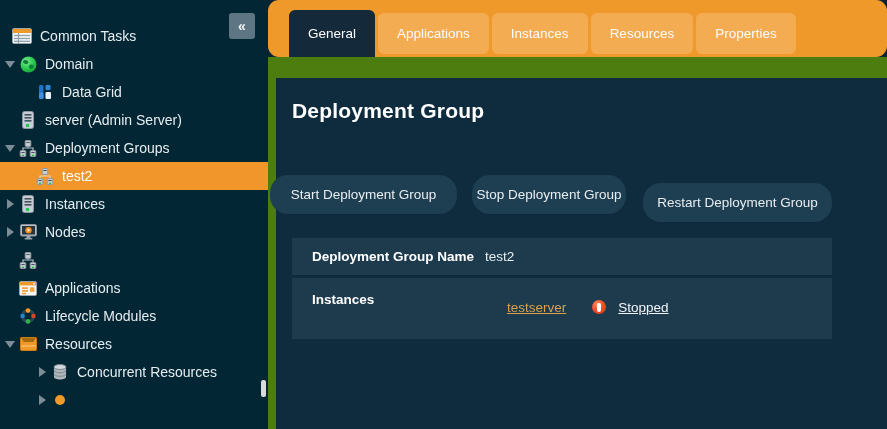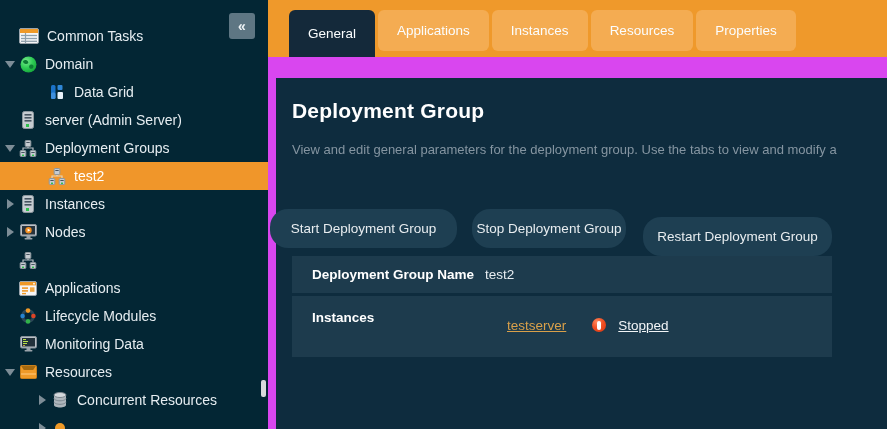--- a/index.html
+++ b/index.html
@@ -10,57 +10,57 @@
   
   .sidebar { position:absolute; left:0; top:0; width:268px; height:429px;
              background:#032634; overflow:hidden; }
   .collapse-btn { position:absolute; top:13px; right:13px; width:26px; height:26px;
                   background:#5e7683; border-radius:3px; color:#eef3f5; font-size:14px;
                   font-weight:bold; display:flex; align-items:center; justify-content:center;
                   cursor:pointer; }
   .tree { position:absolute; top:22px; left:0; right:0; }
   .trow { height:28px; display:flex; align-items:center; padding-left:4px;
           color:#E6EDF1; font-size:14px; white-space:nowrap; cursor:pointer; }
-  .trow.ct { padding-left:18px; }
-  .trow.lv1 { padding-left:48px; }
+  .trow.ct { padding-left:11px; }
+  .trow.lv1 { padding-left:36px; }
   .trow.lv1a { padding-left:36px; }
   .trow.selected { background:#F0962A; color:#ffffff; }
   .arrow-slot { width:12px; margin-right:3px; display:flex; justify-content:center; flex:none; }
   .arr-down { width:0; height:0; border-left:5px solid transparent; border-right:5px solid transparent; border-top:7px solid #7d8d97; }
   .arr-right { width:0; height:0; border-top:5px solid transparent; border-bottom:5px solid transparent; border-left:7px solid #7d8d97; }
   .ico { width:18px; height:18px; margin-right:8px; flex:none; display:flex; align-items:center; justify-content:center; }
   .ico.big { width:21px; }
   .scroll-thumb { position:absolute; right:2px; top:380px; width:5px; height:17px;
                   background:#d8dadc; border-radius:2px; cursor:grab; }
 
   
   .main { position:absolute; left:268px; top:0; width:619px; height:429px; }
-  .tabbar { height:57px; background:#EF992B; display:flex; align-items:flex-start;
-            padding:10px 0 0 21px; gap:3px; }
+  .tabbar { height:57px; background:#EF992B; display:flex; align-items:center;
+            padding:10px 0 0 21px; gap:3px;border-radius:11px; }
   .tab { height:41px; padding:0 19px; display:flex; align-items:center; justify-content:center;
          background:#F4AC52; color:#FBFDFE; font-size:13.5px; border-radius:6px; cursor:pointer; }
   .tab.active { height:47px; background:#14293A; border-radius:6px 6px 0 0; }
 
-  .content { position:relative; height:372px; background:#d946ef; }
+  .content { position:relative; height:372px; background:#4d7c0f; }
   .panel { position:absolute; left:8px; top:21px; right:0; bottom:0; background:#0E2C3E;
            padding-top:20px; }
   .page-title { margin-left:16px; color:#ffffff; font-size:21px; font-weight:bold;
                 line-height:26px; letter-spacing:.2px; }
   .page-desc { margin-left:16px; margin-top:18px; color:#8595A1; font-size:13px;
                line-height:16px; white-space:nowrap; overflow:hidden; }
 
   .btn-row { margin-left:-6px; margin-top:51px; display:flex; }
   .action-btn { height:39px; background:#1E3F52; border:none; border-radius:18px;
                 color:#E8EDF0; font-size:13.5px; font-family:"Liberation Sans",sans-serif;
                 cursor:pointer; }
   .action-btn.b1 { width:187px; margin-right:15px; }
   .action-btn.b2 { width:154px; margin-right:17px; }
   .action-btn.b3 { width:189px;margin-top:8px; }
 
-  .detail-table { margin-left:16px; margin-top:0; width:540px; }
+  .detail-table { margin-left:16px; margin-top:16px; width:540px; }
   .drow { background:#1D3B4D; display:flex; }
   .drow + .drow { margin-top:3px; }
   .drow.r1 { height:37px; align-items:center; }
   .drow.r2 { height:61px; align-items:flex-start; }
   .dlabel { width:193px; padding-left:20px; color:#ffffff; font-weight:bold; font-size:13.5px; flex:none; }
   .drow.r2 .dlabel { padding-top:14px; }
   .dvalue { color:#E7EDF1; font-size:13.5px; }
   .inst-line { display:flex; margin-top:22px; }
   .inst-link { color:#D9A04A; font-size:13.5px; text-decoration:underline; cursor:pointer; margin-left:22px; }
   .status-dot { width:14px; height:14px; border-radius:50%; margin-left:26px; position:relative;
@@ -254,38 +254,20 @@
               <circle cx="8" cy="8" r="5.5" fill="none" stroke="#2b4656" stroke-width="3"></circle>
               <circle cx="8" cy="2.6" r="2.3" fill="#f09a28"></circle>
               <circle cx="13.4" cy="8" r="2.3" fill="#dd4426"></circle>
               <circle cx="8" cy="13.4" r="2.3" fill="#31b34a"></circle>
               <circle cx="2.6" cy="8" r="2.3" fill="#2583cf"></circle>
             </svg>
         </span>
         <span>Lifecycle Modules</span>
       </div>
 
-      <div class="trow">
-        <span class="arrow-slot"></span>
-        <span class="ico">
-          <svg width="17" height="16" viewBox="0 0 17 16">
-              <rect x="0.5" y="0.5" width="16" height="11.5" rx="1.5" fill="#b9c1c7" stroke="#87919a"></rect>
-              <rect x="2" y="2" width="13" height="8.5" fill="#22313b"></rect>
-              <g fill="#b9e24a">
-                <rect x="3" y="3" width="3" height="1"></rect>
-                <rect x="3" y="5" width="5" height="1"></rect>
-                <rect x="3" y="7" width="4" height="1"></rect>
-              </g>
-              <rect x="3" y="9" width="2" height="0.8" fill="#f0c040"></rect>
-              <rect x="6.5" y="12" width="4" height="2" fill="#9aa3ab"></rect>
-              <rect x="4.5" y="14" width="8" height="1.5" rx="0.7" fill="#9aa3ab"></rect>
-            </svg>
-        </span>
-        <span>Monitoring Data</span>
-      </div>
 
       <div class="trow">
         <span class="arrow-slot">
             <span class="arr-down"></span>
           </span>
         <span class="ico">
           <svg width="17" height="14" viewBox="0 0 17 14">
               <rect x="0.5" y="0.5" width="16" height="13" rx="1" fill="#ef9a28" stroke="#c87f1a"></rect>
               <path d="M1.2 1 L15.8 1 L13.2 5 L3.8 5 Z" fill="#a5690f"></path>
               <rect x="1" y="8" width="15" height="2" fill="#f7b254"></rect>
@@ -343,21 +325,20 @@
       </div>
       <div class="tab">
         <span>Properties</span>
       </div>
     </div>
 
     <div class="content">
       <div class="panel">
 
         <div class="page-title">Deployment Group</div>
-        <div class="page-desc">View and edit general parameters for the deployment group. Use the tabs to view and modify a</div>
 
         <div class="btn-row">
           <button class="action-btn b1">Start Deployment Group</button>
           <button class="action-btn b2">Stop Deployment Group</button>
           <button class="action-btn b3">Restart Deployment Group</button>
         </div>
 
         <div class="detail-table">
           <div class="drow r1">
             <span class="dlabel">Deployment Group Name</span>

